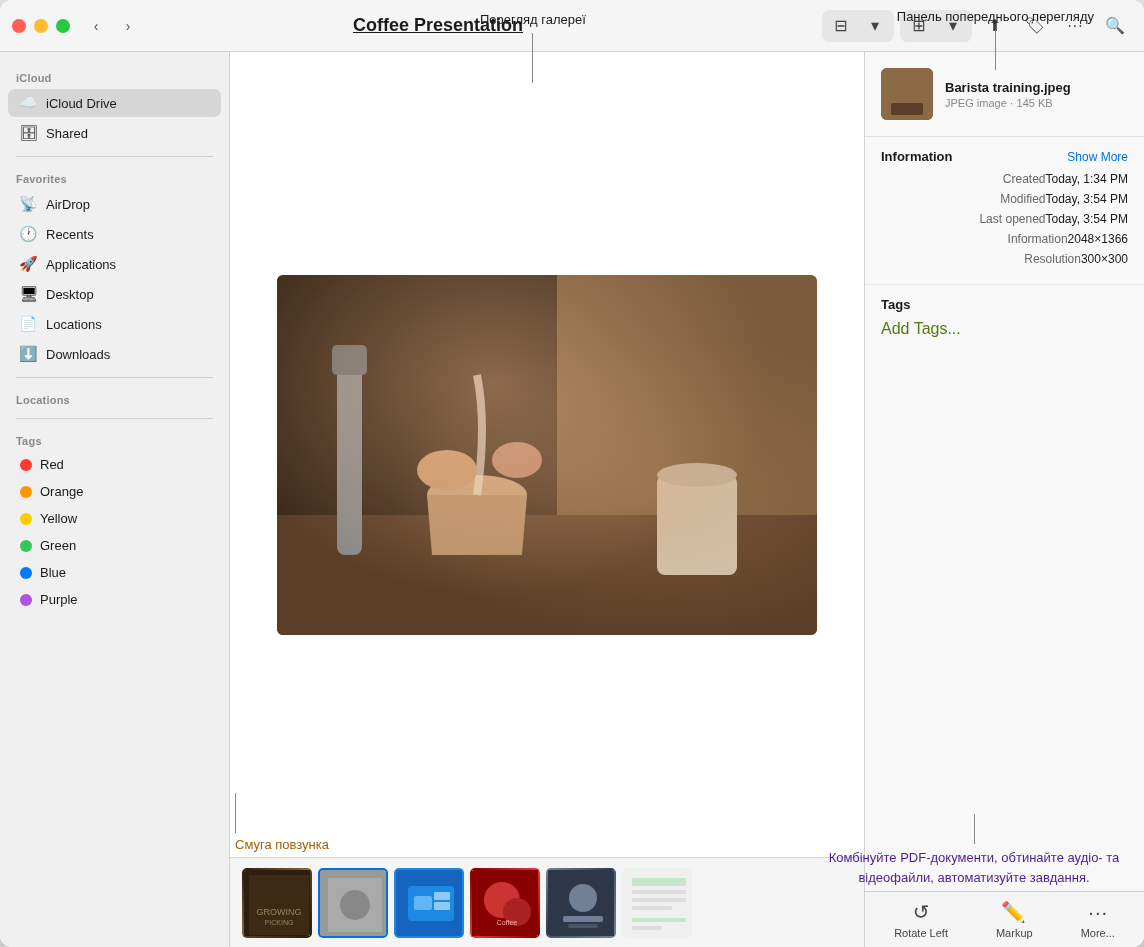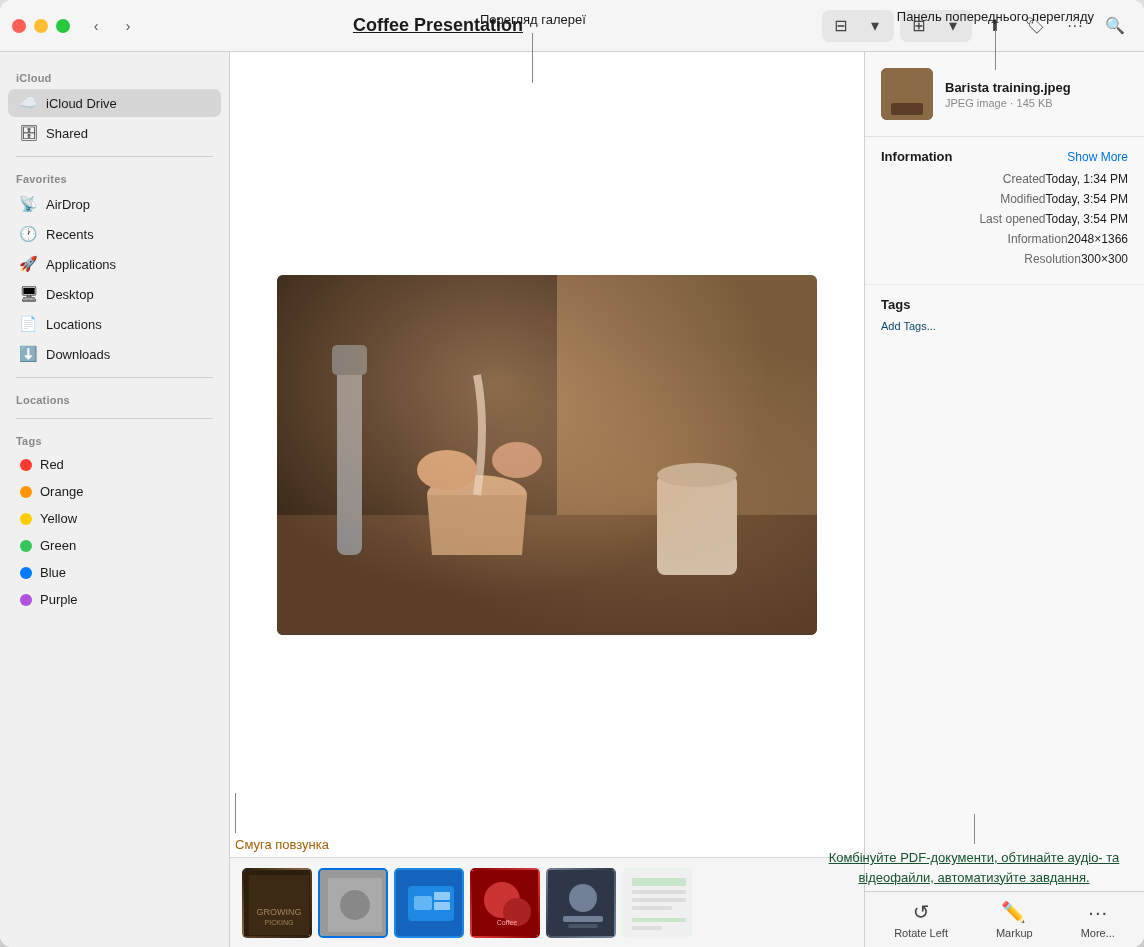--- a/index.html
+++ b/index.html
@@ -64,21 +64,21 @@
     .preview-filetype { font-size: 11px; color: #888; margin-top: 2px; }
     .preview-section { padding: 12px 16px; border-bottom: 1px solid #e8e8e8; }
     .preview-section-header { display: flex; align-items: center; justify-content: space-between; margin-bottom: 8px; }
     .preview-section-title { font-size: 13px; font-weight: 700; color: #1a1a1a; }
     .show-more-btn { font-size: 12px; color: #0071e3; cursor: pointer; }
     .info-row { display: flex; align-items: center; justify-content: flex-end; margin-bottom: 6px; }
     .info-label { font-size: 12px; color: #666; }
     .info-value { font-size: 12px; color: #1a1a1a; font-weight: 500; }
     .tags-section { padding: 12px 16px; }
     .tags-title { font-size: 13px; font-weight: 700; color: #1a1a1a; margin-bottom: 8px; }
-    .add-tags { font-size: 11px; color: #0c4a6e; cursor: pointer; }
+    .add-tags { font-size: 16px; color: #4d7c0f; cursor: pointer; }
 
     
     .bottom-toolbar { height: 56px; background: #f5f5f5; border-top: 1px solid #d0d0d0; display: flex; align-items: center; justify-content: center; gap: 32px; }
     .tool-btn { display: flex; flex-direction: column; align-items: center; gap: 3px; cursor: pointer; padding: 4px 8px; border-radius: 6px; }
     .tool-icon { font-size: 20px; color: #444; }
     .tool-label { font-size: 11px; color: #444; }
   </style>
 </head>
 <body>
 
@@ -352,19 +352,19 @@
   <div style="position:absolute;top:12px;left:480px;font-size:13px;color:#1a1a1a;text-align:center;line-height:1.3;">
     <span>Перегляд галереї</span>
     <div style="width:1px;height:50px;background:#888;margin:4px auto 0;"></div>
   </div>
 
   <div style="position:absolute;bottom:95px;left:235px;font-size:13px;color:#a16207;">
     <div style="width:1px;height:40px;background:#888;margin:0 auto 4px 0;"></div>
     <span>Смуга повзунка</span>
   </div>
 
-  <div style="position:absolute;bottom:60px;right:20px;font-size:13px;color:#14532d;text-align:center;line-height:1.5;max-width:300px;text-decoration:underline;">
+  <div style="position:absolute;bottom:60px;right:20px;font-size:13px;color:#4c1d95;text-align:center;line-height:1.5;max-width:300px;">
     <div style="width:1px;height:30px;background:#888;margin:0 auto 4px;"></div>
     <span>Комбінуйте PDF-документи,
 обтинайте аудіо- та відеофайли,
 автоматизуйте завдання.</span>
   </div>
 </div>
 
 </body></html>

